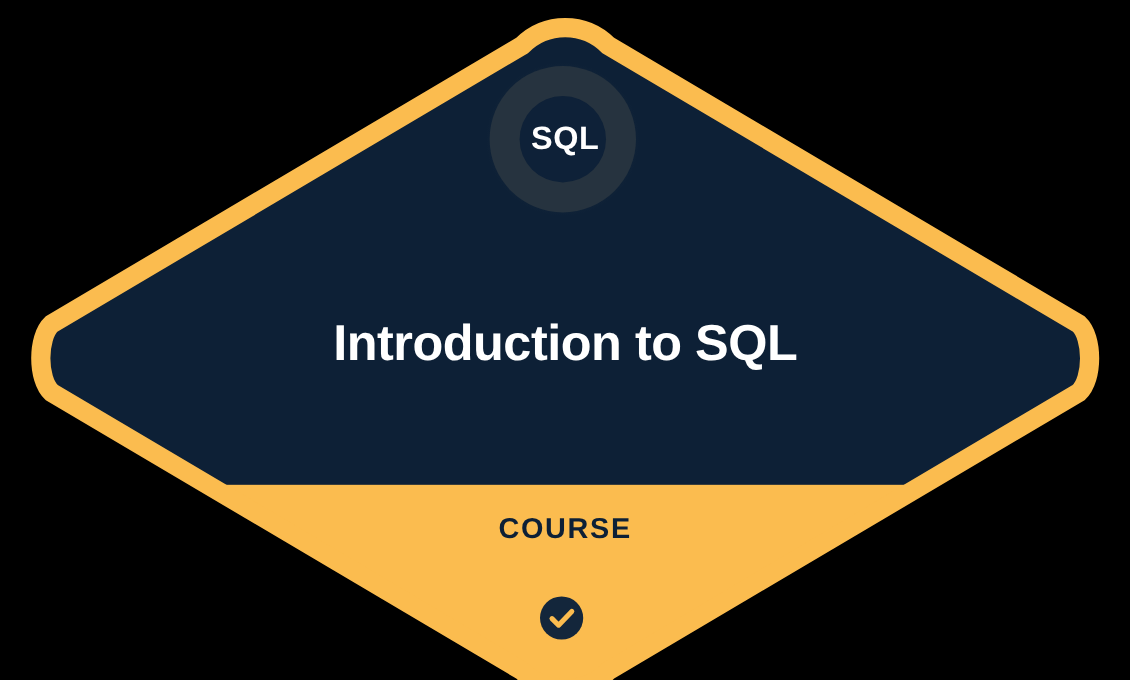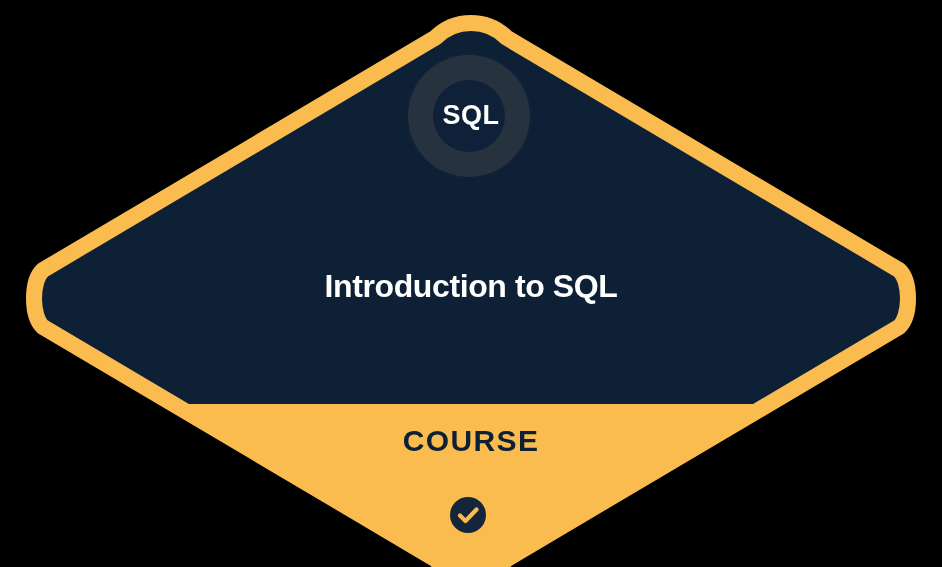--- a/index.html
+++ b/index.html
@@ -49,30 +49,30 @@
     top: 82px;
     font-size: 27px;
     font-weight: bold;
     letter-spacing: 0.5px;
     color: #FFFFFF;
     line-height: 36px;
   }
 
   #course-title {
     top: 244px;
-    font-size: 32px;
+    font-size: 42px;
     font-weight: bold;
     letter-spacing: -0.4px;
     color: #FFFFFF;
     line-height: 54px;
   }
 
   #status-text {
     top: 408px;
-    font-size: 30px;
+    font-size: 24px;
     font-weight: bold;
     letter-spacing: 1.4px;
     color: #0D2036;
     line-height: 35px;
   }
 
   .status-line { display: block; }
 </style>
 </head>
 <body>

